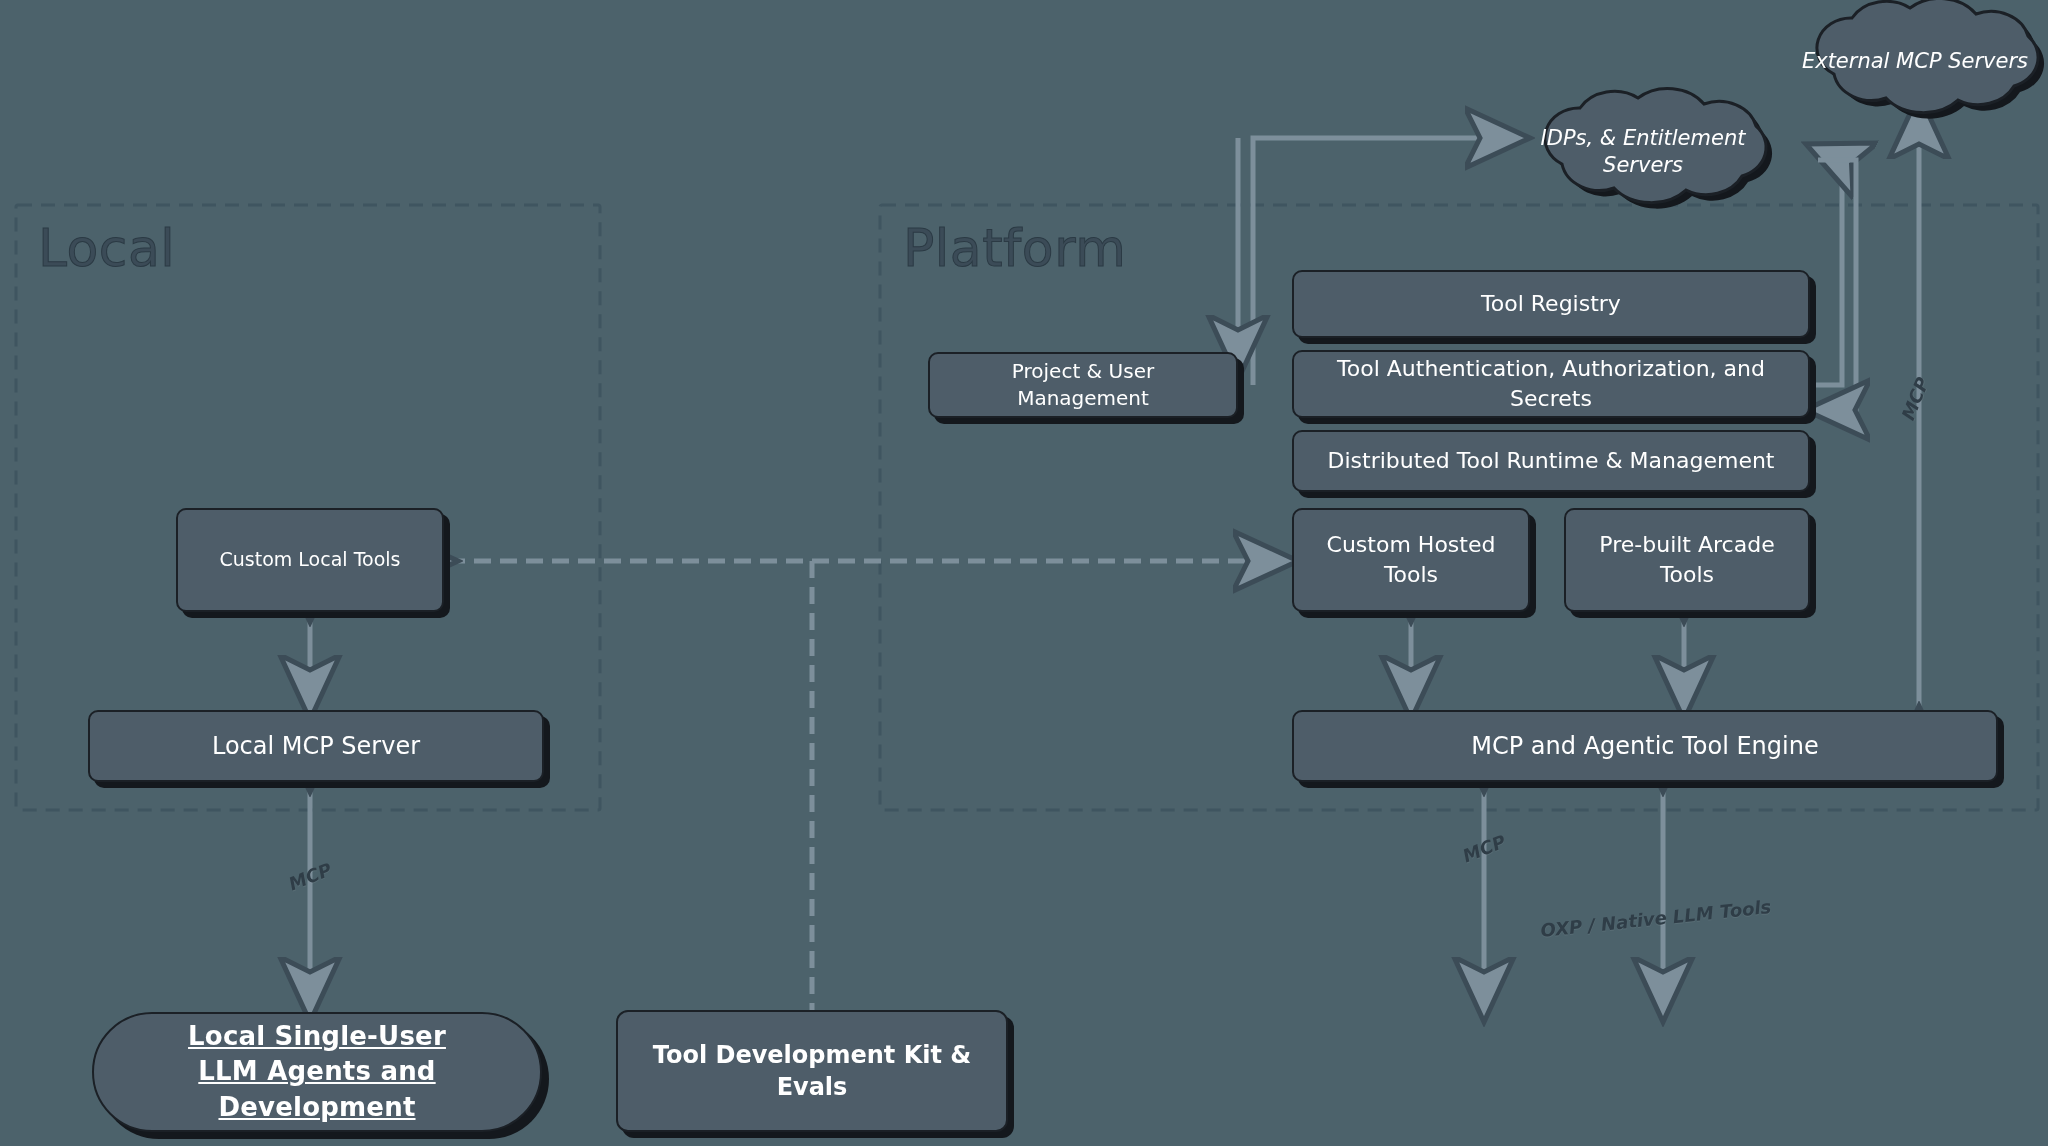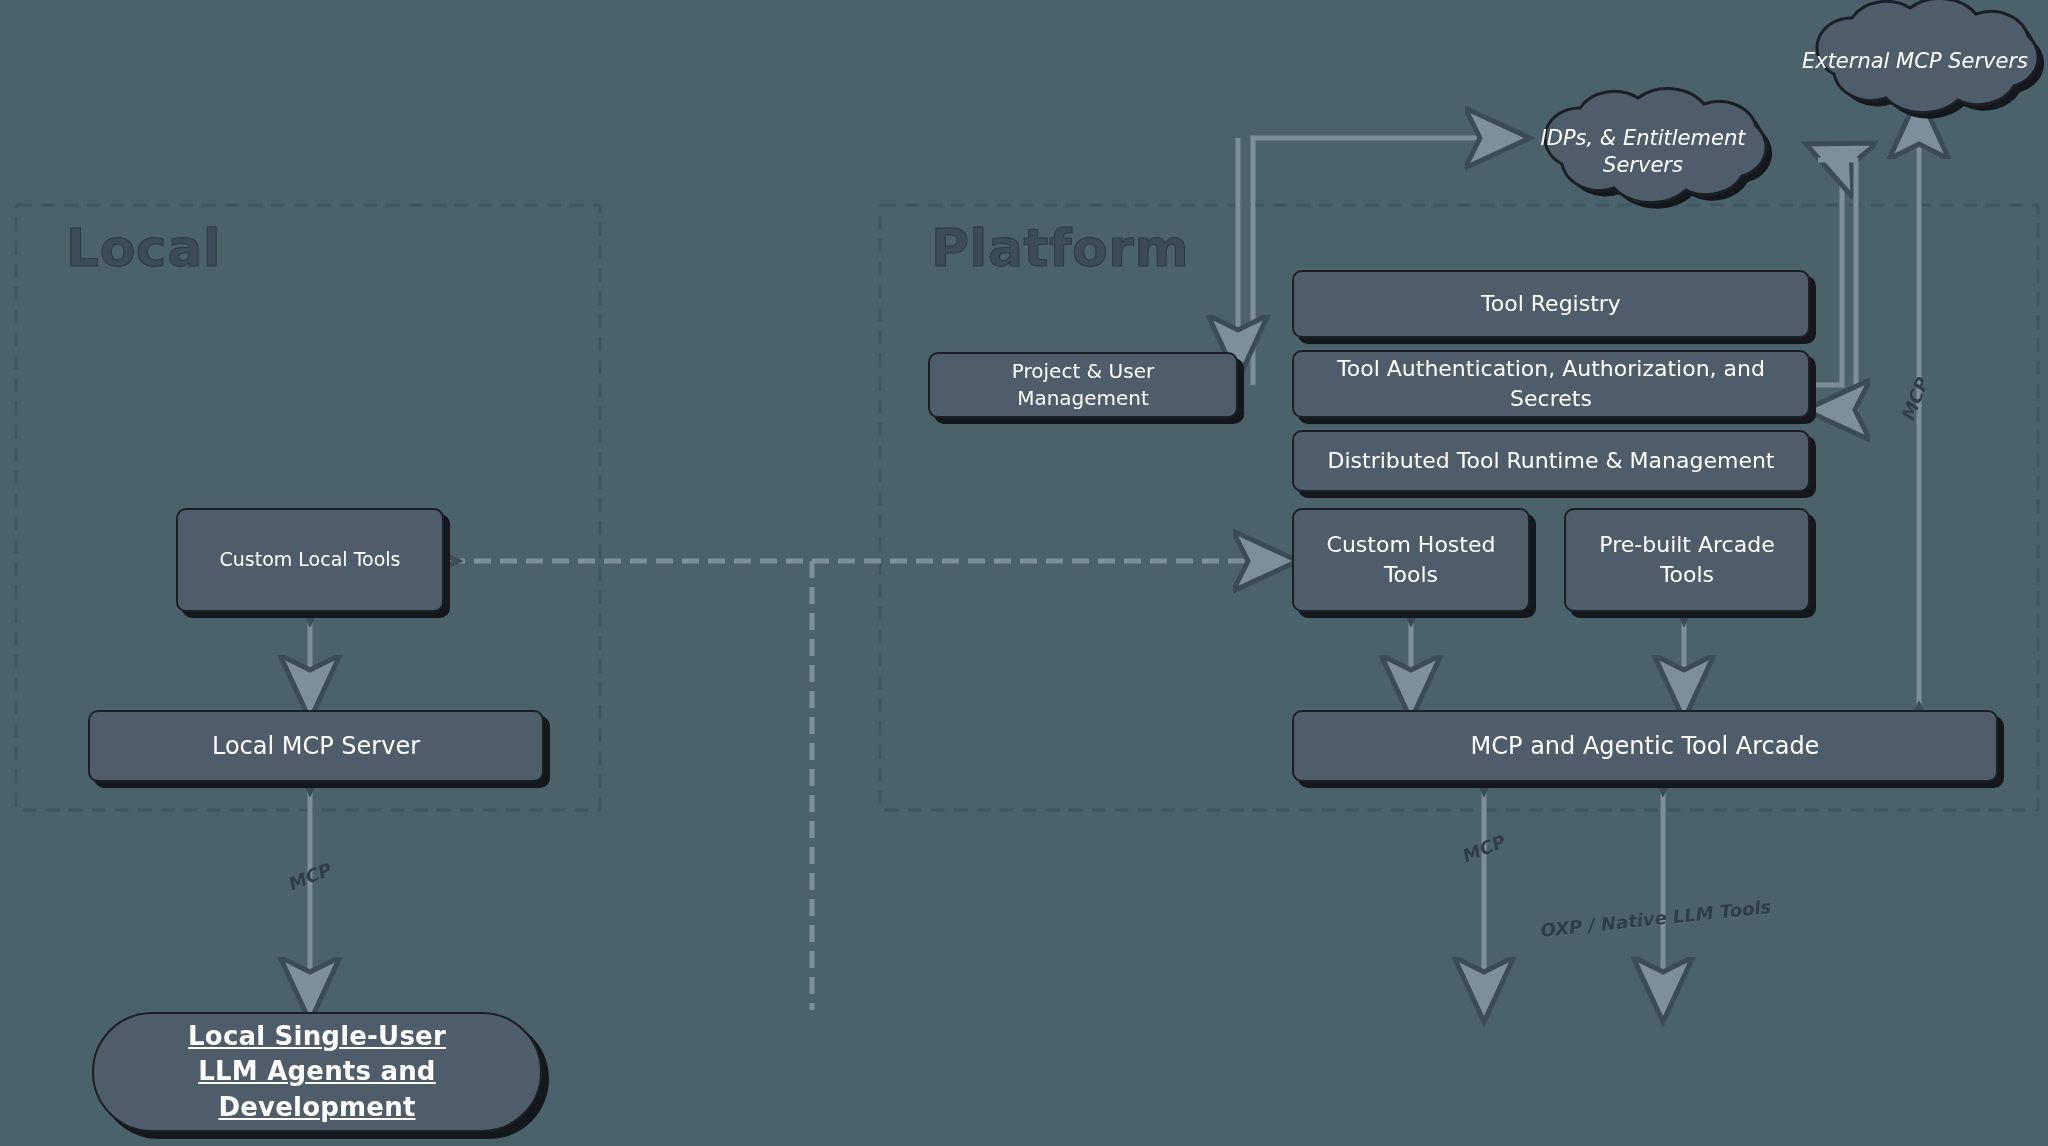--- a/index.html
+++ b/index.html
@@ -18,22 +18,22 @@
   .n-engine{font-size:24px;font-weight:400;}
 
   .stadium{border-radius:80px;box-shadow:7px 7px 0 0 #14181d;}
   .stadium span{font-size:26px;font-weight:bold;letter-spacing:.2px;text-decoration:underline;}
   .tdk span{font-size:24px;font-weight:bold;}
 
   .cloud{position:absolute;z-index:6;display:flex;align-items:center;justify-content:center;}
   .cloud .cloud-label{position:relative;z-index:2;color:#fff;font-style:italic;font-weight:500;
         font-size:21px;text-align:center;line-height:1.3;width:86%;}
 
-  .zone-title{position:absolute;z-index:4;color:#3b4b57;font-size:52px;font-weight:700;
-        letter-spacing:.5px;margin-left:28px;-webkit-text-stroke:1px #2b3a44;}
+  .zone-title{position:absolute;z-index:4;color:#3b4b57;font-size:52px;font-weight:400;
+        letter-spacing:.5px;-webkit-text-stroke:1px #2b3a44;}
 
   .edge-label{position:absolute;z-index:7;color:#2f3d47;font-style:italic;font-weight:bold;
         font-size:18px;white-space:nowrap;text-shadow:0 1px 0 rgba(255,255,255,.07);}
 </style>
 </head>
 <body>
 
 <div id="stage">
 
   <svg id="svg" viewBox="0 0 2048 1146">
@@ -131,20 +131,23 @@
     <span>Local MCP Server</span>
   </div>
 
   <div class="node stadium" style="left:92px;top:1012px;width:450px;height:120px;">
     <span>
       <em style="font-style:normal;display:block">Local Single-User</em>
       <em style="font-style:normal;display:block">LLM Agents and Development</em>
     </span>
   </div>
 
+  <div class="node tdk" style="left:616px;top:1010px;width:392px;height:122px;border-radius:12px;">
+    <span>Tool Development Kit &amp; Evals</span>
+  </div>
 
   <div class="node n-mid" style="left:928px;top:352px;width:310px;height:66px;">
     <span>Project &amp; User Management</span>
   </div>
 
   <div class="node n-reg" style="left:1292px;top:270px;width:518px;height:68px;">
     <span>Tool Registry</span>
   </div>
   <div class="node n-reg" style="left:1292px;top:350px;width:518px;height:68px;">
     <span>Tool Authentication, Authorization, and Secrets</span>
@@ -154,21 +157,21 @@
   </div>
 
   <div class="node n-reg" style="left:1292px;top:508px;width:238px;height:104px;">
     <span>Custom Hosted Tools</span>
   </div>
   <div class="node n-reg" style="left:1564px;top:508px;width:246px;height:104px;">
     <span>Pre-built Arcade Tools</span>
   </div>
 
   <div class="node n-engine" style="left:1292px;top:710px;width:706px;height:72px;">
-    <span>MCP and Agentic Tool Arcade</span>
+    <span>MCP and Agentic Tool Engine</span>
   </div>
 
 
   <div class="edge-label" style="left:288px;top:866px;transform:rotate(-22deg);">MCP</div>
   <div class="edge-label" style="left:1462px;top:838px;transform:rotate(-22deg);">MCP</div>
   <div class="edge-label" style="left:1893px;top:388px;transform:rotate(-68deg);">MCP</div>
   <div class="edge-label" style="left:1540px;top:908px;transform:rotate(-6deg);">OXP / Native LLM Tools</div>
 
 </div>
 

